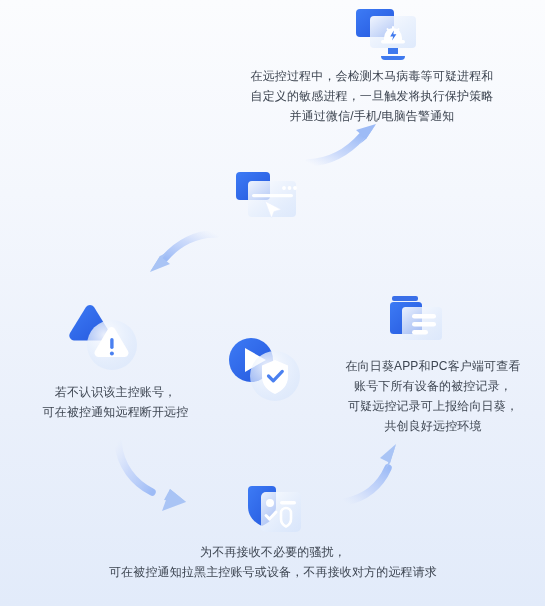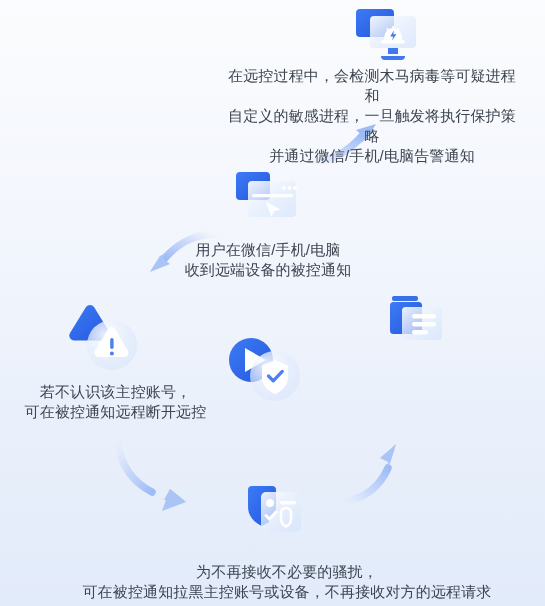--- a/index.html
+++ b/index.html
@@ -16,21 +16,21 @@
   #stage {
     position: relative;
     width: 545px;
     height: 606px;
   }
   .abs { position: absolute; }
 
   
   .caption {
     color: #3d4551;
-    font-size: 15px;
+    font-size: 12px;
     line-height: 20px;
     text-align: center;
     white-space: pre-line;
     letter-spacing: .15px;
   }
 
   
   #arrows {
     position: absolute;
     left: 0; top: 0;
@@ -142,22 +142,20 @@
       <rect x="4" y="4" width="34" height="28" rx="4" fill="url(#b1)"></rect>
       <rect x="16" y="13" width="48" height="36" rx="4" fill="url(#b2)"></rect>
       <circle cx="52" cy="20" r="1.9" fill="#ffffff"></circle>
       <circle cx="57.5" cy="20" r="1.9" fill="#ffffff"></circle>
       <circle cx="63" cy="20" r="1.9" fill="#ffffff"></circle>
       <rect x="20" y="26" width="41" height="3.2" rx="1.6" fill="#ffffff" opacity=".95"></rect>
       <path d="M33,33 L49,41.5 L42,43.5 L39.5,50 Z" fill="#ffffff"></path>
       <path d="M33,33 L49,41.5 L42,43.5 L39.5,50 Z" fill="none" stroke="#e7effd" stroke-width=".6"></path>
     </svg>
   </div>
-  <div class="caption abs" style="left:154px; top:240px; width:228px;">用户在微信/手机/电脑
-收到远端设备的被控通知</div>
 
   <div class="icon-wrap" style="left:65px; top:303px; width:76px; height:72px;">
     <svg viewBox="0 0 76 72" xmlns="http://www.w3.org/2000/svg">
       <defs>
         <linearGradient id="w1" x1="0" y1="0" x2="1" y2="1">
           <stop offset="0%" stop-color="#3d7bf5"></stop>
           <stop offset="100%" stop-color="#2457dd"></stop>
         </linearGradient>
         <radialGradient id="w2" cx="35%" cy="30%" r="80%">
           <stop offset="0%" stop-color="#ffffff" stop-opacity=".9"></stop>
@@ -207,20 +205,24 @@
         </linearGradient>
       </defs>
       <rect x="4" y="2" width="26" height="5" rx="2" fill="#3a6fe8"></rect>
       <rect x="2" y="8" width="32" height="32" rx="3.5" fill="url(#f1)"></rect>
       <rect x="14" y="13" width="40" height="33" rx="3.5" fill="url(#f2)"></rect>
       <rect x="24" y="20" width="24" height="4.6" rx="2.3" fill="#ffffff"></rect>
       <rect x="24" y="28" width="24" height="4.6" rx="2.3" fill="#ffffff"></rect>
       <rect x="24" y="36" width="16" height="4.6" rx="2.3" fill="#ffffff"></rect>
     </svg>
   </div>
+  <div class="caption abs" style="left:326px; top:356px; width:214px;">在向日葵APP和PC客户端可查看
+账号下所有设备的被控记录，
+可疑远控记录可上报给向日葵，
+共创良好远控环境</div>
 
   <div class="icon-wrap" style="left:242px; top:484px; width:68px; height:58px;">
     <svg viewBox="0 0 68 58" xmlns="http://www.w3.org/2000/svg">
       <defs>
         <linearGradient id="s1" x1="0" y1="0" x2="1" y2="1">
           <stop offset="0%" stop-color="#3d7bf5"></stop>
           <stop offset="100%" stop-color="#2457dd"></stop>
         </linearGradient>
         <linearGradient id="s2" x1="0" y1="0" x2="1" y2="1">
           <stop offset="0%" stop-color="#ffffff" stop-opacity=".9"></stop>
@@ -228,16 +230,16 @@
         </linearGradient>
       </defs>
       <path d="M6,6 a4,4 0 0 1 4,-4 h20 a4,4 0 0 1 4,4 v16 c0,11 -7,17 -14,20 c-7,-3 -14,-9 -14,-20 z" fill="url(#s1)"></path>
       <rect x="19" y="8" width="40" height="40" rx="5" fill="url(#s2)"></rect>
       <circle cx="28" cy="19" r="4" fill="#ffffff"></circle>
       <rect x="38" y="17" width="16" height="3.6" rx="1.8" fill="#ffffff"></rect>
       <path d="M24,31.5 l3.6,3.6 l6.4,-7" fill="none" stroke="#ffffff" stroke-width="3" stroke-linecap="round" stroke-linejoin="round"></path>
       <path d="M39,29 a5,5 0 0 1 10,0 v6 c0,4.5 -3,6.5 -5,7.5 c-2,-1 -5,-3 -5,-7.5 z" fill="none" stroke="#ffffff" stroke-width="2.6" stroke-linejoin="round"></path>
     </svg>
   </div>
-  <div class="caption abs" style="left:66px; top:542px; width:442px;margin-top:20px;">为不再接收不必要的骚扰，
+  <div class="caption abs" style="left:52px; top:542px; width:442px;">为不再接收不必要的骚扰，
 可在被控通知拉黑主控账号或设备，不再接收对方的远程请求</div>
 
 </div>
 
 </body></html>

